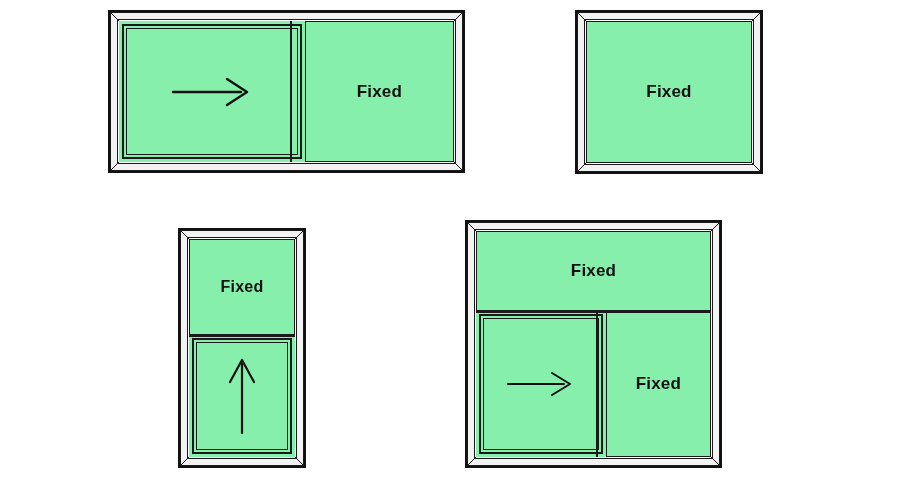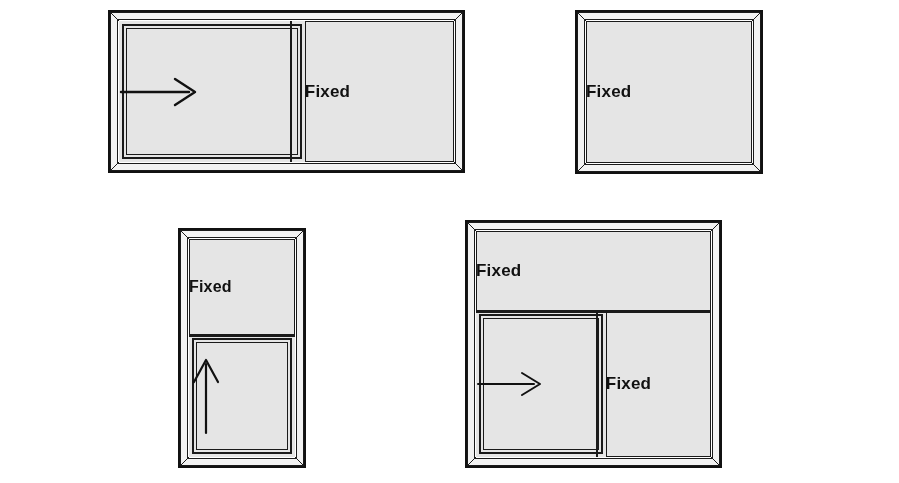--- a/index.html
+++ b/index.html
@@ -75,23 +75,24 @@
     display: flex;
     box-sizing: border-box;
   }
   .panes.vert { flex-direction: column; }
 
   
   .pane {
     position: relative;
     flex: 1 1 auto;
     box-sizing: border-box;
-    background: #e5e5e5;
+    background: #86efac;
     display: flex;
     align-items: center;
+    justify-content: center;
   }
 
   
   .pane.sash::before {
     content: "";
     position: absolute;
     inset: 3px;
     border: 2px solid #1a1a1a;
     box-sizing: border-box;
   }

